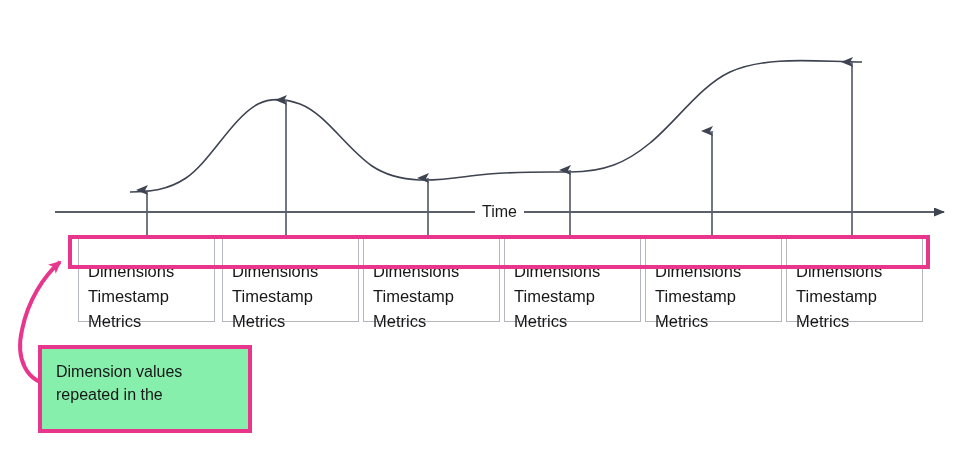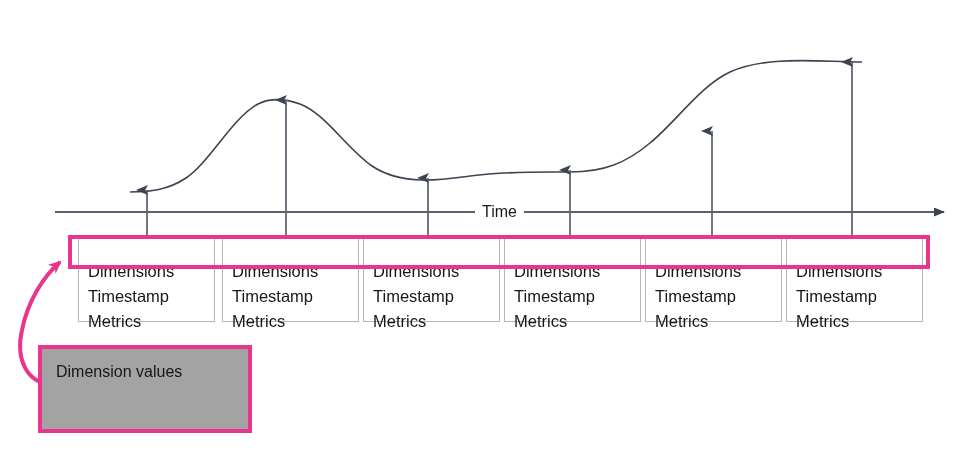--- a/index.html
+++ b/index.html
@@ -51,21 +51,21 @@
   #highlight-rect {
     position: absolute;
     box-sizing: border-box;
     border: 4px solid #e8368c;
     background: transparent;
   }
   #callout-box {
     position: absolute;
     box-sizing: border-box;
     border: 4px solid #e8368c;
-    background: #a3a3a3;
+    background: #86efac;
     padding: 11px 0 0 14px;
   }
   .callout-line {
     font-size: 16px;
     line-height: 23px;
     color: #171717;
     white-space: nowrap;
   }
 </style>
 </head>
@@ -137,15 +137,16 @@
   <div class="record-box" style="left:786px; top:236px; width:137px; height:86px;">
     <div class="record-line">Dimensions</div>
     <div class="record-line">Timestamp</div>
     <div class="record-line">Metrics</div>
   </div>
 
   <div id="highlight-rect" style="left:68px; top:235px; width:862px; height:34px;"></div>
 
   <div id="callout-box" style="left:38px; top:345px; width:214px; height:88px;">
     <div class="callout-line">Dimension values</div>
+    <div class="callout-line">repeated in the</div>
   </div>
 
 </div>
 
 </body></html>

